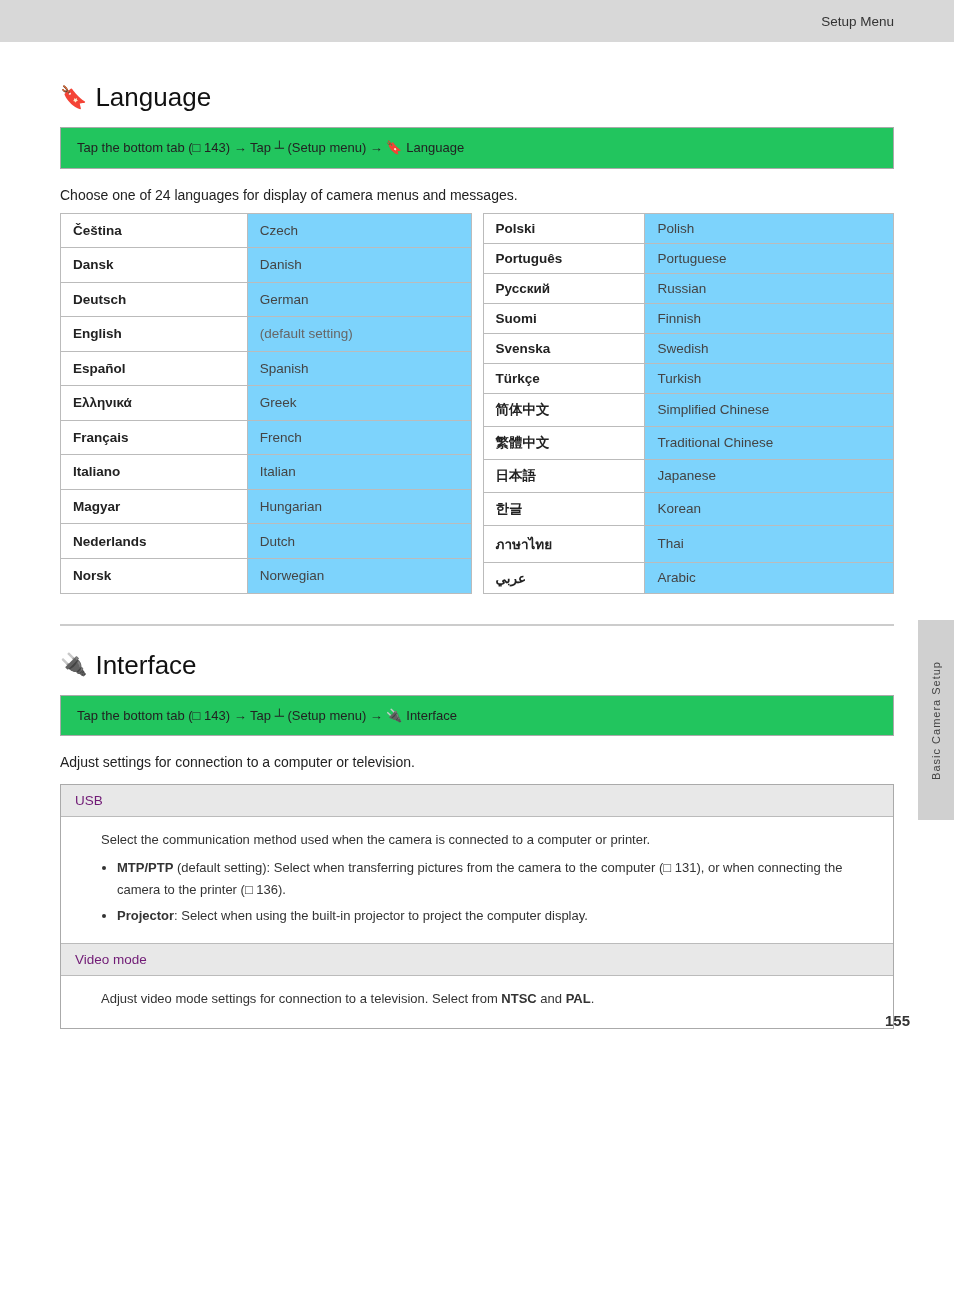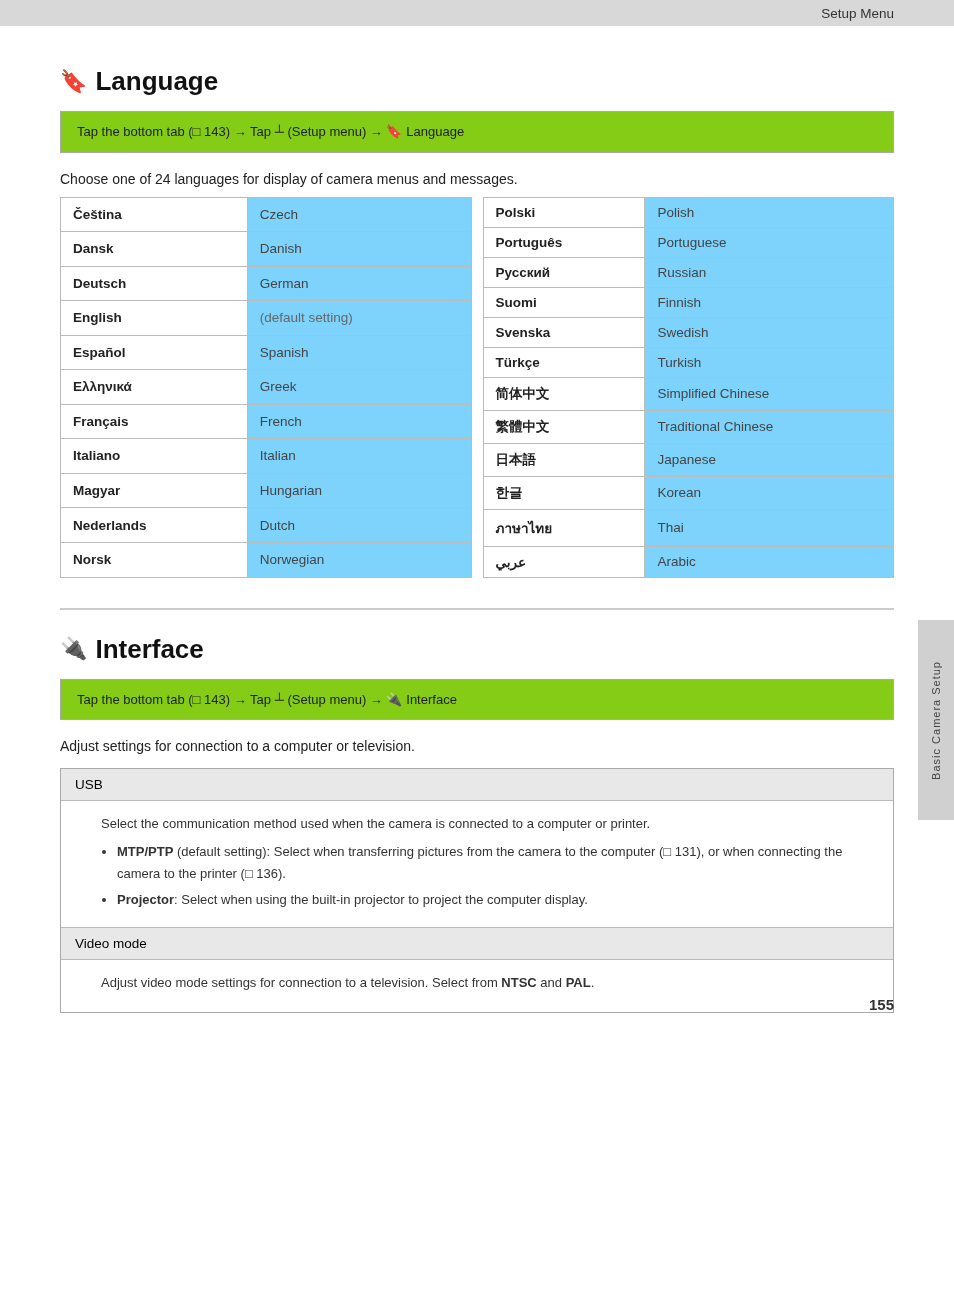--- a/index.html
+++ b/index.html
@@ -12,21 +12,21 @@
       min-height: 1314px;
       position: relative;
     }
     .page {
       padding: 0;
       position: relative;
     }
     
     .top-bar {
       background: #d8d8d8;
-      height: 26px;
+      height: 42px;
       display: flex;
       align-items: center;
       justify-content: flex-end;
       padding-right: 60px;
     }
     .top-bar-title {
       font-size: 13.5px;
       color: #333;
     }
     
@@ -40,30 +40,30 @@
       margin-bottom: 14px;
       margin-top: 10px;
     }
     .section-icon {
       font-size: 22px;
       margin-right: 8px;
       color: #222;
     }
     .section-title {
       font-size: 26px;
-      font-weight: bold;
+      font-weight: normal;
       color: #111;
     }
     
     .instruction-box {
       border: 1px solid #aaa;
       padding: 10px 16px;
       margin-bottom: 18px;
       font-size: 13px;
-      background: #84cc16;
+      background: #22c55e;
       line-height: 1.5;
     }
     .description-text {
       font-size: 14px;
       margin-bottom: 10px;
       color: #222;
     }
     
     .lang-tables {
       display: flex;
@@ -109,21 +109,21 @@
     .settings-block {
       border: 1px solid #aaa;
       margin-bottom: 0;
     }
     .settings-row-header {
       background: #e8e8e8;
       padding: 8px 14px;
       font-size: 13.5px;
       font-weight: normal;
       border-bottom: 1px solid #bbb;
-      color: #000000;
+      color: #701a75;
     }
     .settings-row-body {
       padding: 12px 14px 12px 40px;
       font-size: 13px;
       line-height: 1.7;
       color: #333;
       border-bottom: 1px solid #bbb;
     }
     .settings-row-body:last-child {
       border-bottom: none;
@@ -134,21 +134,21 @@
     .settings-row-body ul {
       margin-left: 16px;
     }
     .settings-row-body ul li {
       margin-bottom: 4px;
     }
     
     .page-number {
       position: absolute;
       bottom: 30px;
-      right: 60px;
+      right: 44px;
       font-size: 15px;
       color: #333;
       font-weight: bold;
     }
     
     .side-tab {
       position: absolute;
       right: 0;
       top: 620px;
       width: 36px;

